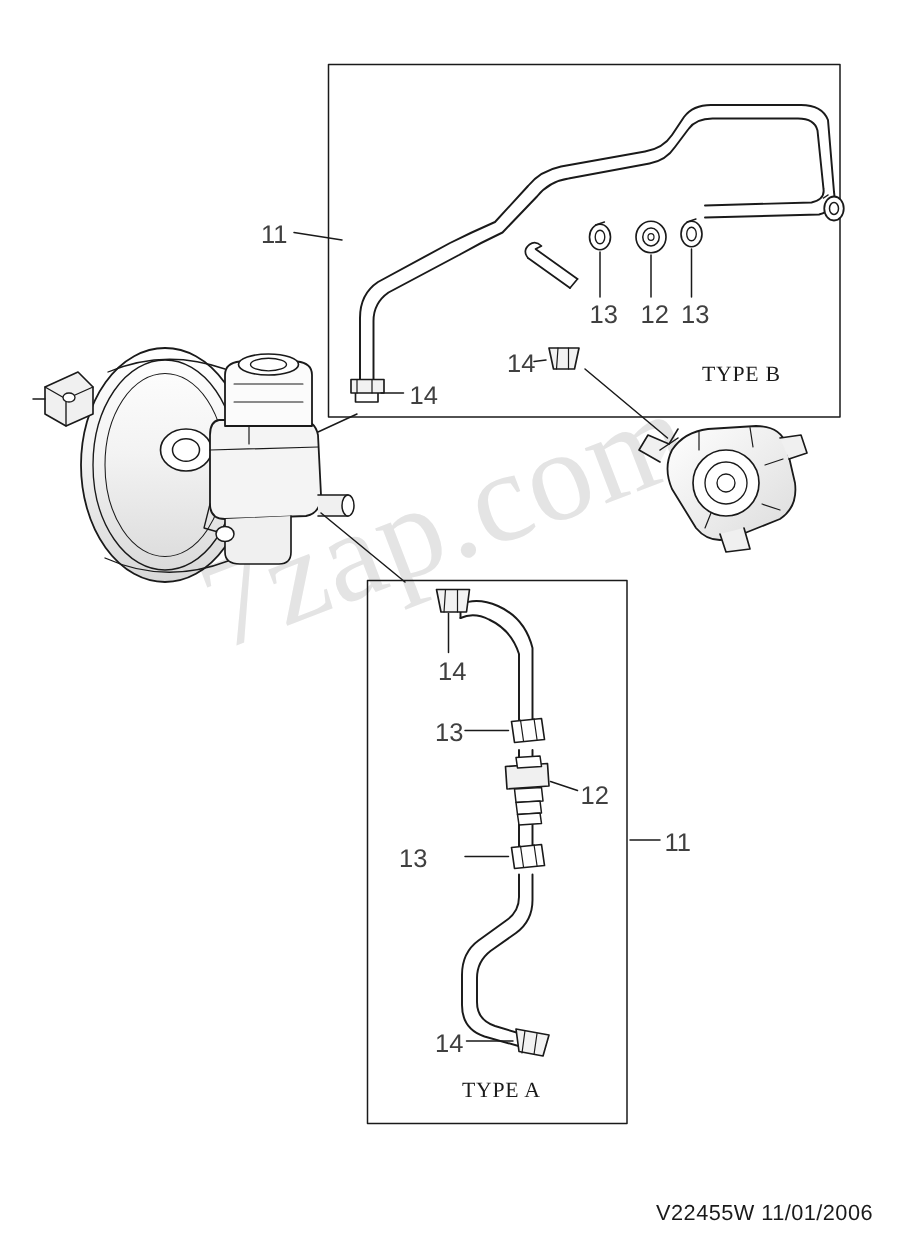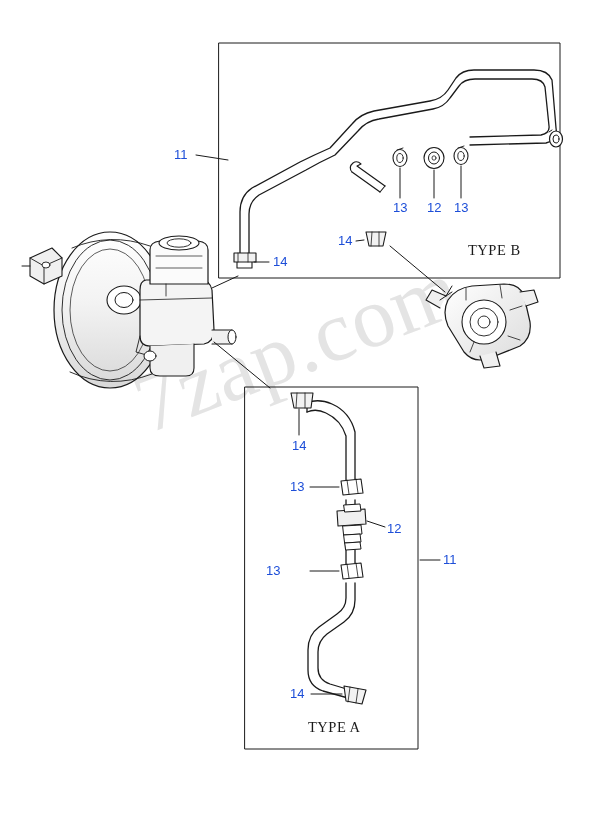--- a/index.html
+++ b/index.html
@@ -32,22 +32,22 @@
     transform: rotate(-21deg);
     transform-origin: left top;
     white-space: nowrap;
     letter-spacing: 1px;
     user-select: none;
     pointer-events: none;
   }
   .lbl {
     position: absolute;
     font-family: "Liberation Sans", sans-serif;
-    font-size: 13px;
-    color: #1d4ed8;
+    font-size: 17px;
+    color: #404040;
     white-space: nowrap;
   }
   .typelbl {
     position: absolute;
     font-family: Liberation Serif, serif;
     font-size: 14.5px;
     color: #1a1a1a;
     letter-spacing: 0.5px;
     white-space: nowrap;
   }
@@ -259,13 +259,14 @@
   <div class="typelbl" style="left:468px; top:242px;">TYPE B</div>
 
   <div class="lbl" style="left:292px; top:438px;">14</div>
   <div class="lbl" style="left:290px; top:479px;">13</div>
   <div class="lbl" style="left:387px; top:521px;">12</div>
   <div class="lbl" style="left:266px; top:563px;">13</div>
   <div class="lbl" style="left:443px; top:552px;">11</div>
   <div class="lbl" style="left:290px; top:686px;">14</div>
   <div class="typelbl" style="left:308px; top:719px;">TYPE A</div>
 
+  <div class="footer">V22455W  11/01/2006</div>
 </div>
 
 </body></html>

